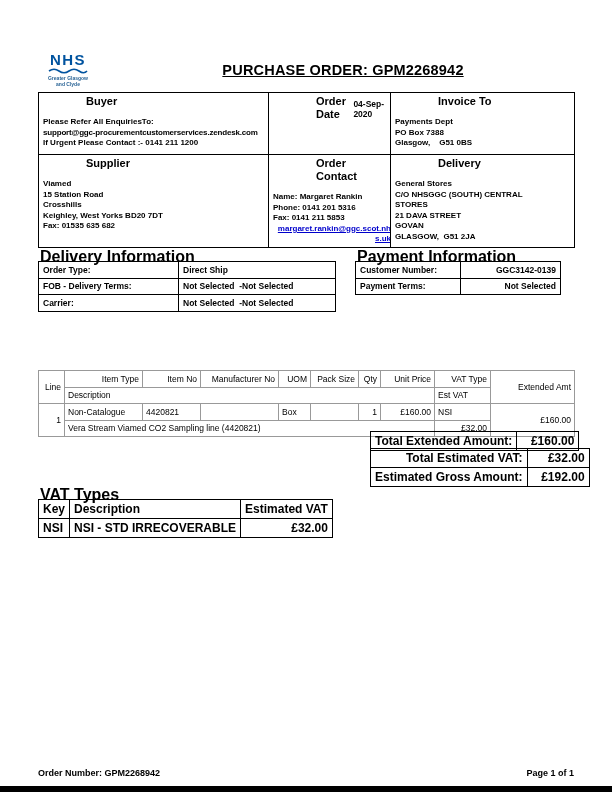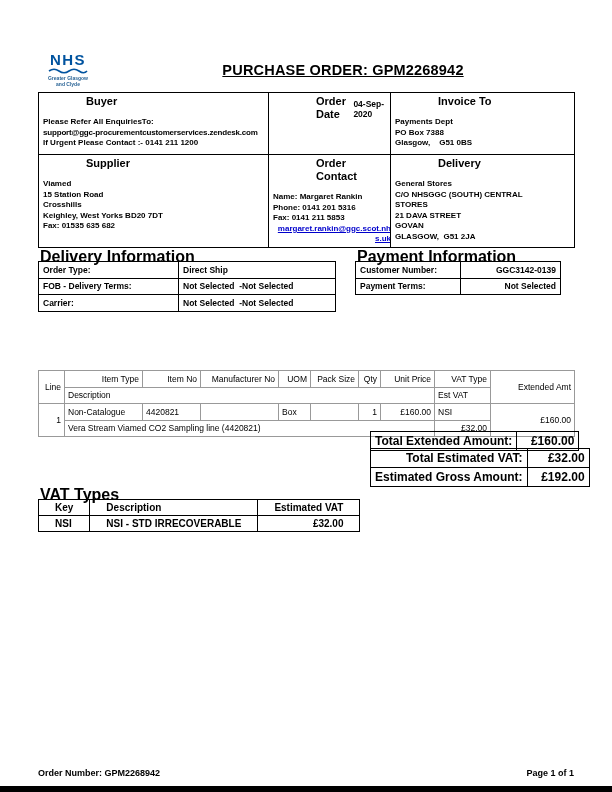--- a/index.html
+++ b/index.html
@@ -42,21 +42,21 @@
   .items-table{position:absolute;top:370px;left:38px;width:536px;table-layout:fixed;font-weight:normal;}
   .items-table td{border:1px solid #999;font-size:8.5px;padding:1.5px 3px;height:12.5px;
                   vertical-align:middle;overflow:hidden;white-space:nowrap;}
 
   
   .tot1{position:absolute;top:431px;left:370px;}
   .tot2{position:absolute;top:448px;left:370px;}
   .tot td{font-size:12px;font-weight:bold;padding:2px 4px;height:11px;white-space:pre;vertical-align:middle;}
 
   .vat-table{position:absolute;top:499px;left:38px;}
-  .vat-table td{font-size:10px;font-weight:bold;padding:2px 16px;height:11px;white-space:nowrap;}
+  .vat-table td{font-size:12px;font-weight:bold;padding:2px 4px;height:11px;white-space:nowrap;}
 
   .conditions{position:absolute;top:584px;left:38px;width:560px;font-size:7.8px;font-weight:bold;
               letter-spacing:-0.1px;white-space:nowrap;}
   .conditions a{color:#0000cc;text-decoration:underline;}
 
   .footer{position:absolute;top:768px;left:38px;width:536px;display:flex;justify-content:space-between;
           font-size:9px;font-weight:bold;}
   .footer .left{display:flex;gap:22px;flex-direction:column;}
   .bottom-bar{position:absolute;left:0;bottom:0;width:612px;height:6px;background:#000;}
 </style>

